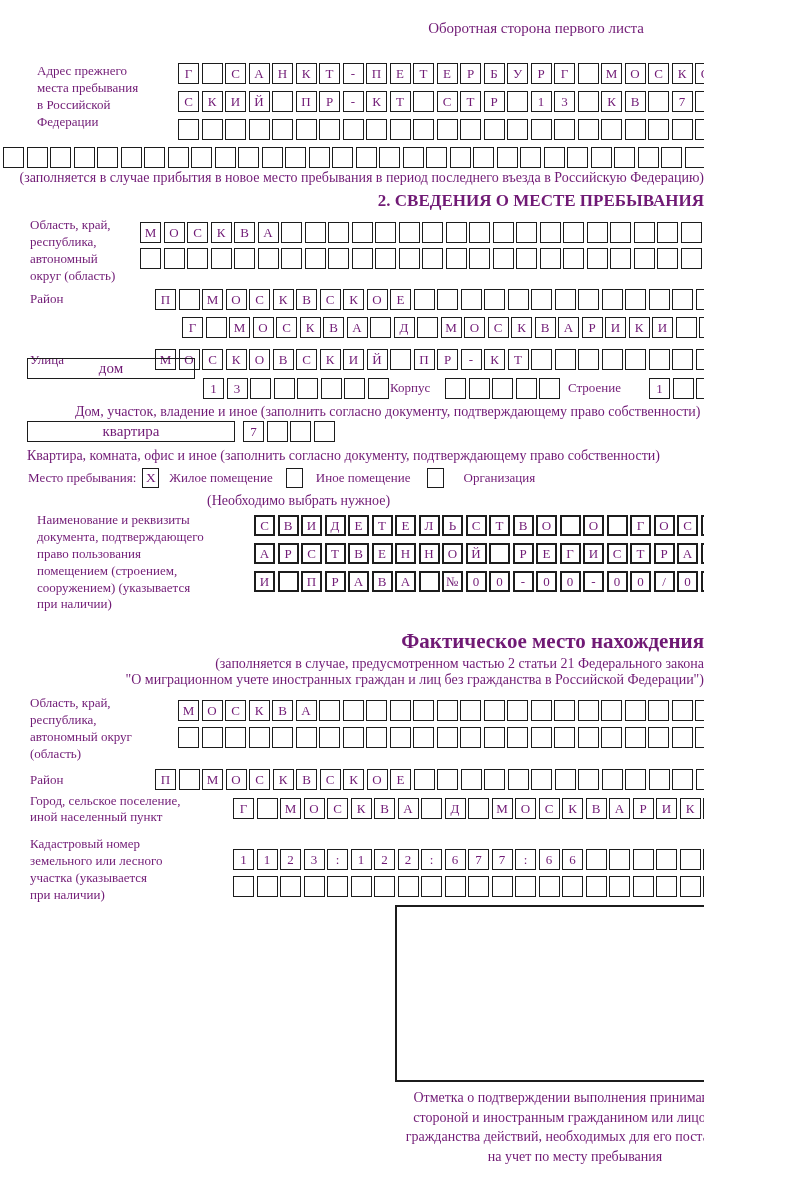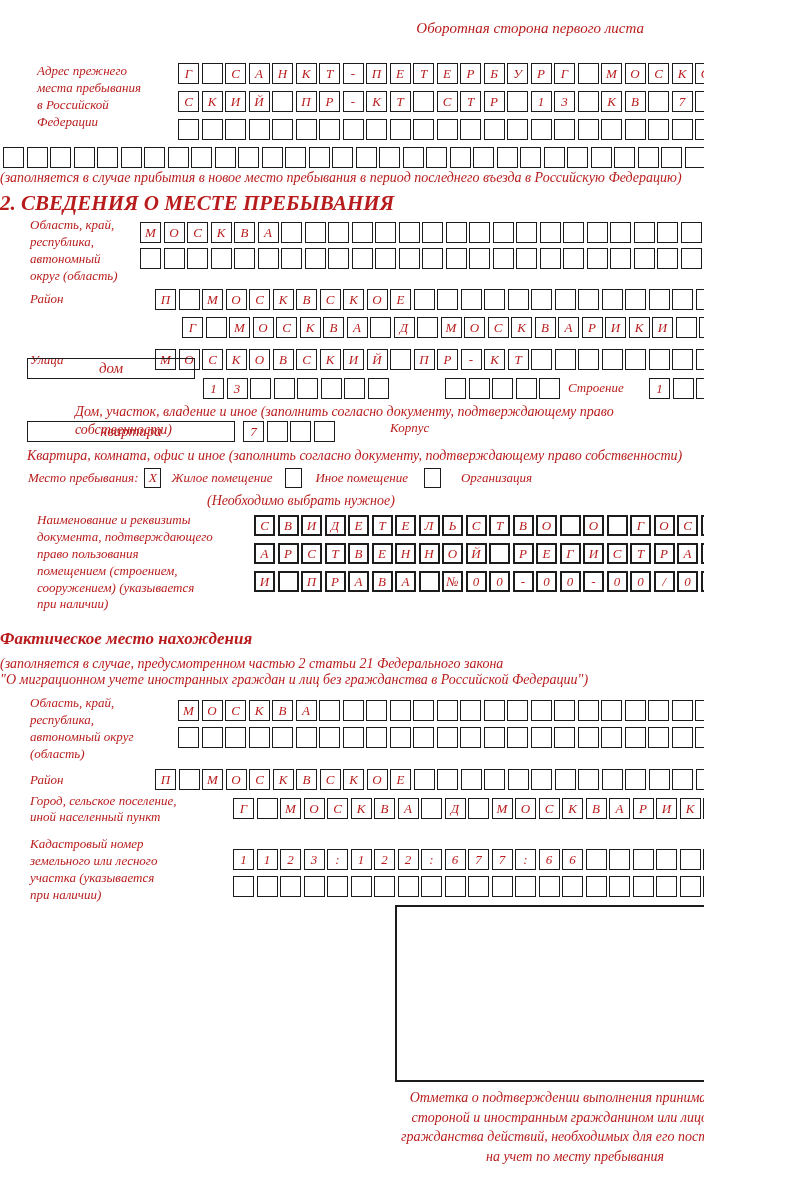--- a/index.html
+++ b/index.html
@@ -1,27 +1,27 @@
 <!DOCTYPE html>
 <html><head>
 <meta charset="utf-8">
 <style>
   html,body{margin:0;padding:0;background:#fff;}
   .page{position:relative;width:704px;height:1180px;background:#fff;overflow:hidden;
-        font-family:"Liberation Serif","DejaVu Serif",serif;color:#b91c1c;font-style:italic;}
+        font-family:"Liberation Serif","DejaVu Serif",serif;color:#701a75;}
   .abs{position:absolute;}
   .cells{display:flex;gap:2.5px;}
   .cell{flex:0 0 21px;height:21px;border:1.5px solid #1c1c1c;box-sizing:border-box;
         display:flex;align-items:center;justify-content:center;
         font-size:13px;line-height:1;font-family:"Liberation Serif",serif;}
   .cells.heavy .cell{border-width:2px;}
   .col{display:flex;flex-direction:column;}
   .lbl{font-size:13px;line-height:1.32;white-space:pre-line;}
   .cap{font-size:14px;line-height:1.25;}
-  .center{left:0;right:0;text-align:left;}
+  .center{left:0;right:0;text-align:right;}
   .bold{font-weight:bold;}
   .box-label{border:1.5px solid #1c1c1c;box-sizing:border-box;display:flex;
              align-items:center;justify-content:center;font-size:15px;height:21px;}
   .chk{width:17px;height:20px;border:1.6px solid #1c1c1c;box-sizing:border-box;
        display:inline-flex;align-items:center;justify-content:center;
        font-size:13.5px;flex:0 0 17px;}
   .stamp{border:2px solid #1c1c1c;box-sizing:border-box;background:#fff;}
   .pre{white-space:pre-line;}
 </style>
 </head>
@@ -144,21 +144,21 @@
       <span class="cell"></span>
       <span class="cell"></span>
       <span class="cell"></span>
       <span class="cell"></span>
       <span class="cell"></span>
       <span class="cell"></span>
       <span class="cell"></span>
     </div>
   <div class="abs cap center" style="top:169px;">(заполняется в случае прибытия в новое место пребывания в период последнего въезда в Российскую Федерацию)</div>
 
-  <div class="abs center bold" style="top:191px;font-size:21px;">2. СВЕДЕНИЯ О МЕСТЕ ПРЕБЫВАНИЯ</div>
+  <div class="abs center bold" style="top:191px;font-size:17px;">2. СВЕДЕНИЯ О МЕСТЕ ПРЕБЫВАНИЯ</div>
 
   <div class="abs lbl" style="top:216px;left:30px;">Область, край,
 республика,
 автономный
 округ (область)</div>
   <div class="abs col" style="top:222px;left:140px;gap:5px;">
     <div class="cells">
         <span class="cell">М</span>
         <span class="cell">О</span>
         <span class="cell">С</span>
@@ -305,21 +305,21 @@
   <div class="abs cells" style="top:378px;left:203px;">
       <span class="cell">1</span>
       <span class="cell">3</span>
       <span class="cell"></span>
       <span class="cell"></span>
       <span class="cell"></span>
       <span class="cell"></span>
       <span class="cell"></span>
       <span class="cell"></span>
     </div>
-  <div class="abs lbl" style="top:379px;left:390px;margin-top:40px;">Корпус</div>
+  <div class="abs lbl" style="top:379px;left:390px;">Корпус</div>
   <div class="abs cells" style="top:378px;left:445px;">
       <span class="cell"></span>
       <span class="cell"></span>
       <span class="cell"></span>
       <span class="cell"></span>
       <span class="cell"></span>
     </div>
   <div class="abs lbl" style="top:379px;left:568px;">Строение</div>
   <div class="abs cells" style="top:378px;left:649px;">
       <span class="cell">1</span>
@@ -420,21 +420,21 @@
         <span class="cell">-</span>
         <span class="cell">0</span>
         <span class="cell">0</span>
         <span class="cell">/</span>
         <span class="cell">0</span>
         <span class="cell">0</span>
         <span class="cell">0</span>
       </div>
   </div>
 
-  <div class="abs center bold" style="top:629px;font-size:17px;">Фактическое место нахождения</div>
+  <div class="abs center bold" style="top:629px;font-size:21px;">Фактическое место нахождения</div>
   <div class="abs cap center" style="top:655px;">(заполняется в случае, предусмотренном частью 2 статьи 21 Федерального закона</div>
   <div class="abs cap center" style="top:671px;">"О миграционном учете иностранных граждан и лиц без гражданства в Российской Федерации")</div>
 
   <div class="abs lbl" style="top:694px;left:30px;">Область, край,
 республика,
 автономный округ
 (область)</div>
   <div class="abs col" style="top:700px;left:178px;gap:6px;">
     <div class="cells">
         <span class="cell">М</span>

